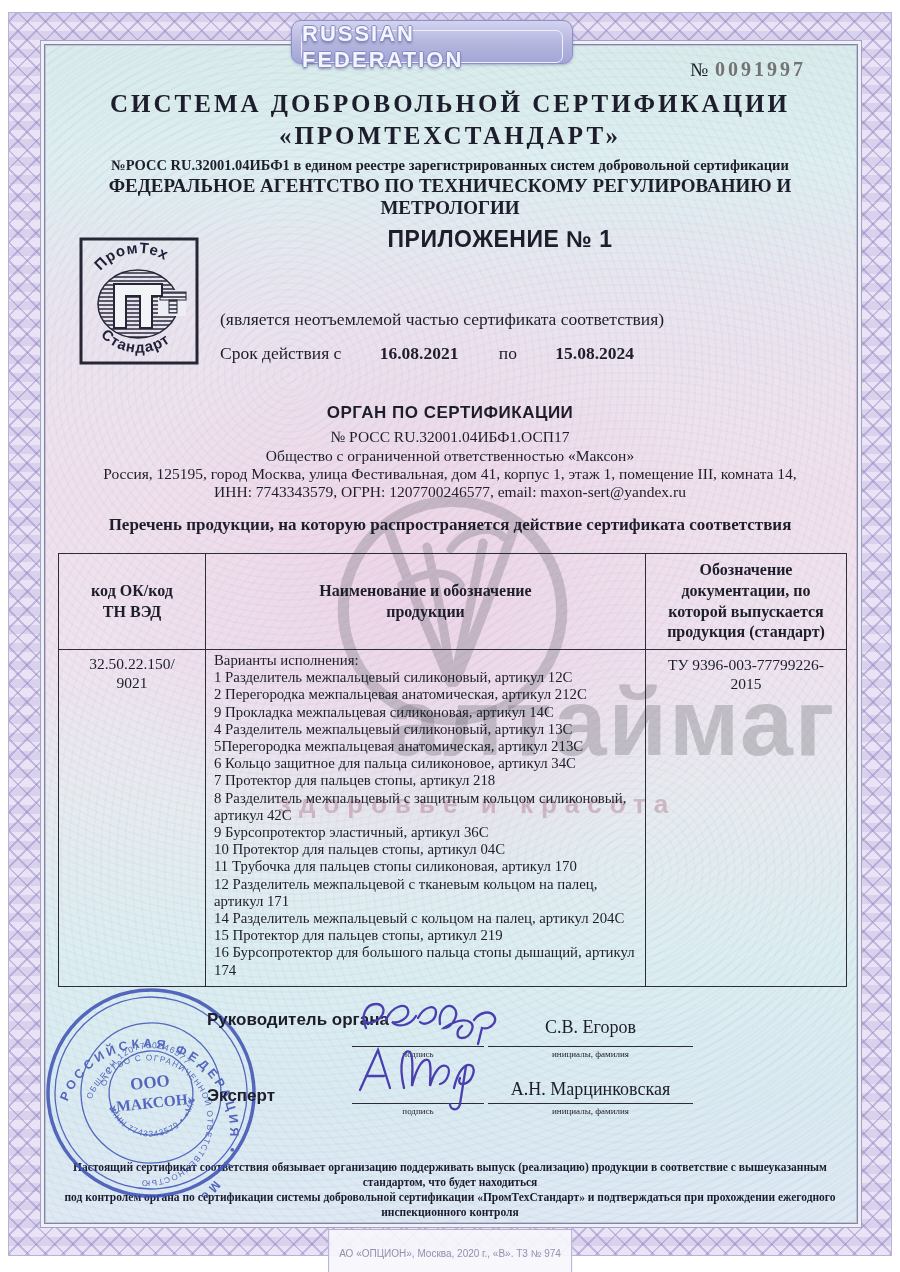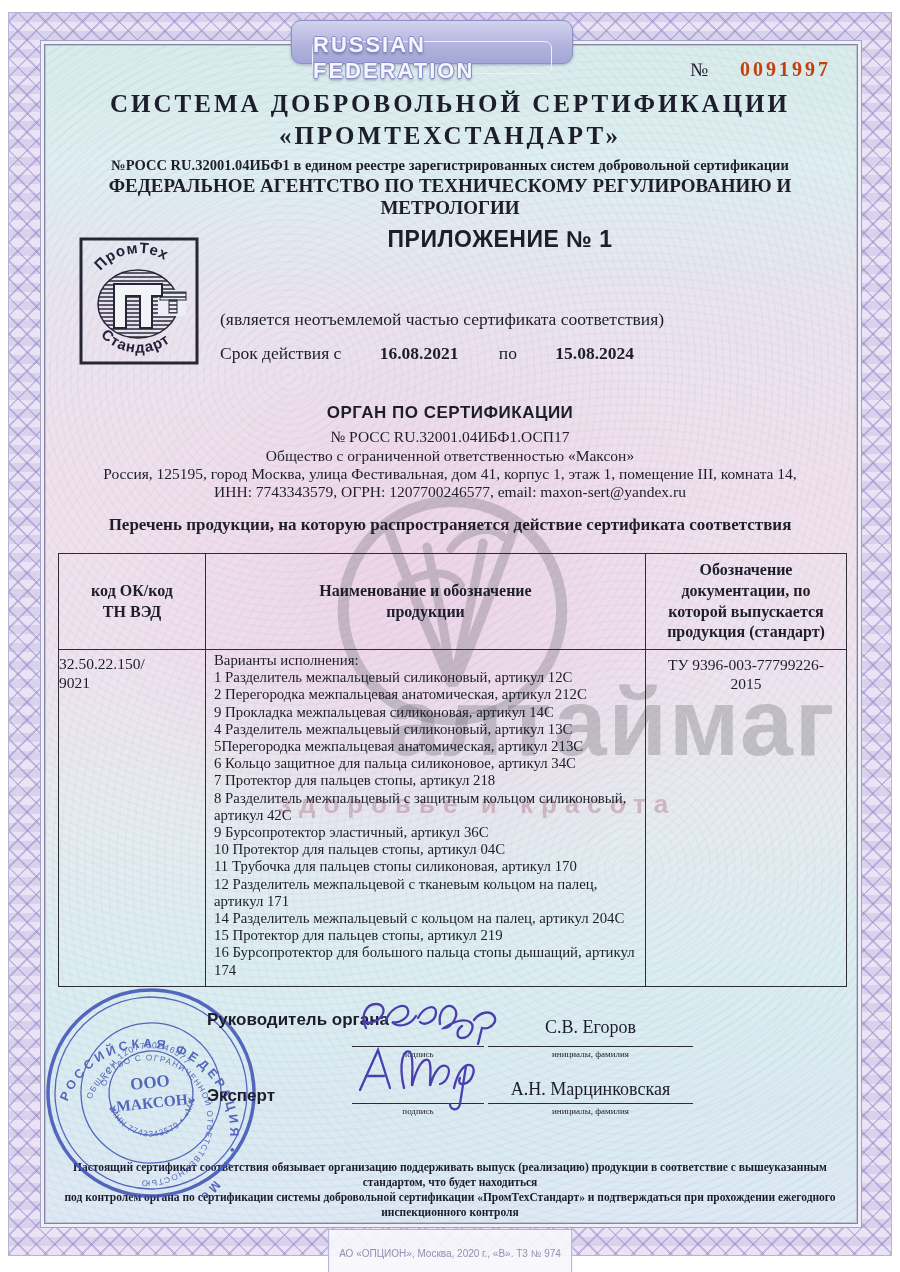--- a/index.html
+++ b/index.html
@@ -23,27 +23,27 @@
       background:
         repeating-radial-gradient(circle at 30% 28%, rgba(150,160,210,.07) 0 2px, transparent 2px 7px),
         repeating-radial-gradient(circle at 72% 70%, rgba(210,150,190,.07) 0 2px, transparent 2px 8px);
   }
   .abs{position:absolute;}
   .ctr{left:44px;width:812px;text-align:center;}
   
   .badge{left:291px;top:20px;width:280px;height:42px;z-index:6;border-radius:10px;
     background:linear-gradient(180deg,#d2d3ef 0%,#b3b5de 55%,#a3a6d6 100%);
     border:1.5px solid #8d90c6;box-shadow:0 1px 3px rgba(80,80,140,.4);}
-  .badge-inner{margin:20px;border:1.5px solid #eeeffa;border-radius:7px;height:31px;
+  .badge-inner{margin:9px;border:1.5px solid #eeeffa;border-radius:7px;height:31px;
     display:flex;align-items:center;justify-content:center;}
   .badge-text{font-family:"Liberation Sans",sans-serif;font-weight:800;font-size:22px;
     letter-spacing:2px;color:#f5f5fd;
     text-shadow:0 1px 0 #878bc7,0 -1px 0 #878bc7,1px 0 0 #878bc7,-1px 0 0 #878bc7,0 2px 3px rgba(50,50,110,.55);}
   .serial{left:690px;top:58px;z-index:6;font-size:19px;letter-spacing:1px;}
-  .serial .num{color:#c2410c;font-size:20px;letter-spacing:3px;font-weight:600;margin-left:25px;}
+  .serial .num{color:#737373;font-size:20px;letter-spacing:3px;font-weight:600;}
   .t1{top:90px;font-size:25px;font-weight:bold;letter-spacing:3px;z-index:4;}
   .t2{top:122px;font-size:25px;font-weight:bold;letter-spacing:3px;z-index:4;}
   .reg{top:157px;font-size:14.5px;font-weight:bold;z-index:4;}
   .agency{top:175px;font-size:19px;font-weight:bold;z-index:4;}
   .apx-title{left:240px;top:226px;width:520px;text-align:center;z-index:4;
     font-family:"Liberation Sans",sans-serif;font-weight:bold;font-size:23px;letter-spacing:.5px;}
   .logo{left:78px;top:236px;z-index:4;}
   .ref1{left:220px;top:285px;font-size:17.5px;z-index:4;}
   .ref2{left:220px;top:309px;font-size:17.5px;z-index:4;}
   .validity{left:220px;top:343px;font-size:17.5px;z-index:4;}
@@ -59,21 +59,21 @@
   .tbl{left:58px;top:553px;width:787px;height:432px;display:grid;
     grid-template-columns:147px 440px 200px;grid-template-rows:96px 1fr;
     border:1.6px solid #2d2d38;z-index:4;}
   .cell{border-right:1.4px solid #2d2d38;border-bottom:1.4px solid #2d2d38;}
   .cell:nth-child(3n){border-right:none;}
   .cell.body{border-bottom:none;}
   .th{display:flex;align-items:center;justify-content:center;text-align:center;
     font-weight:bold;font-size:16px;line-height:1.3;}
   .th span{display:block;text-align:center;}
   .w1 span{max-width:100px;} .w2 span{max-width:280px;} .w3 span{max-width:190px;}
-  .td-code{padding-top:4px;font-size:15.5px;line-height:19px;}
+  .td-code{padding-top:4px;text-align:center;font-size:15.5px;line-height:19px;}
   .td-items{padding:2px 6px 0 8px;font-size:14.8px;line-height:17.2px;}
   .p-item{display:block;}
   .td-std{padding-top:5px;text-align:center;font-size:15.5px;line-height:19px;}
   
   .sig-label{font-family:"Liberation Sans",sans-serif;font-weight:bold;font-size:17px;z-index:5;}
   .lab1{left:207px;top:1010px;} .lab2{left:207px;top:1086px;}
   .sigline{border-top:1.5px solid #2c2c36;z-index:5;}
   .sl1{left:352px;top:1046px;width:132px;} .sl2{left:352px;top:1103px;width:132px;}
   .nl1{left:488px;top:1046px;width:205px;} .nl2{left:488px;top:1103px;width:205px;}
   .sig-cap{font-size:9px;text-align:center;z-index:5;color:#23232f;}

